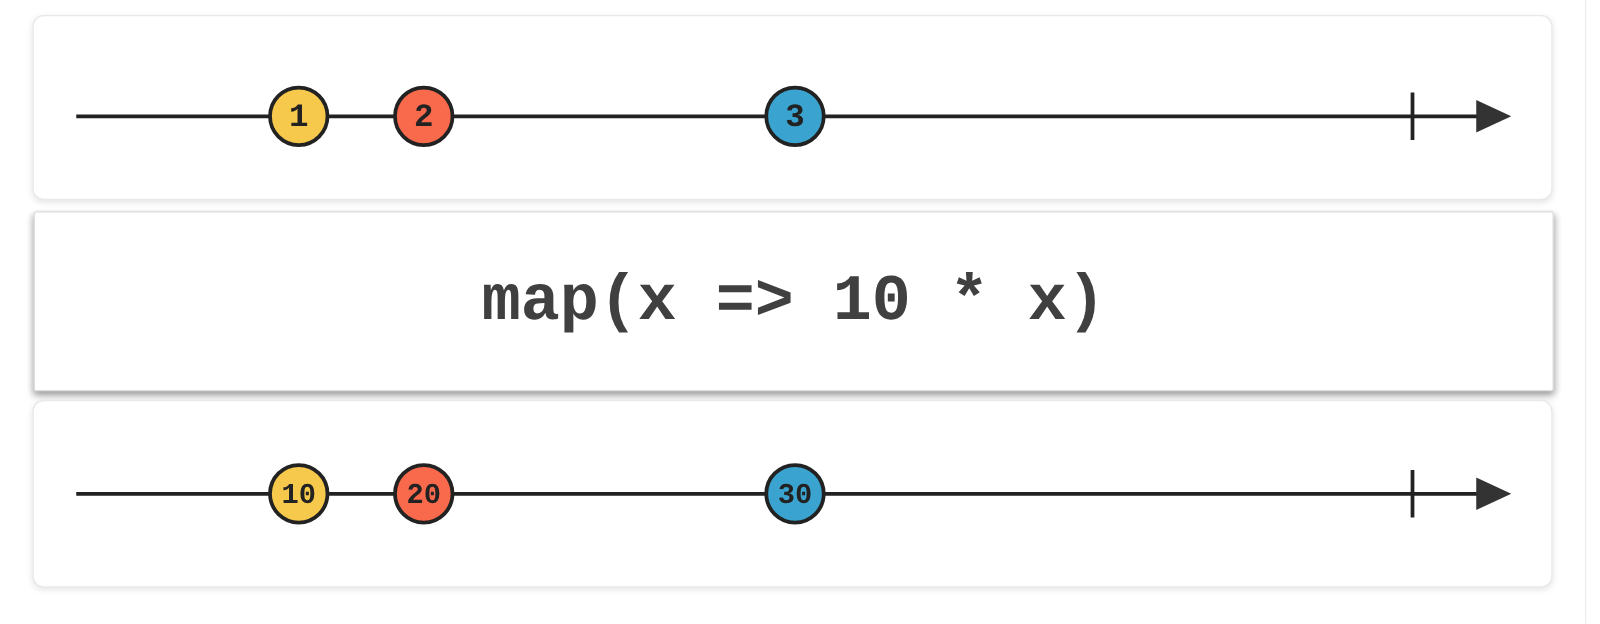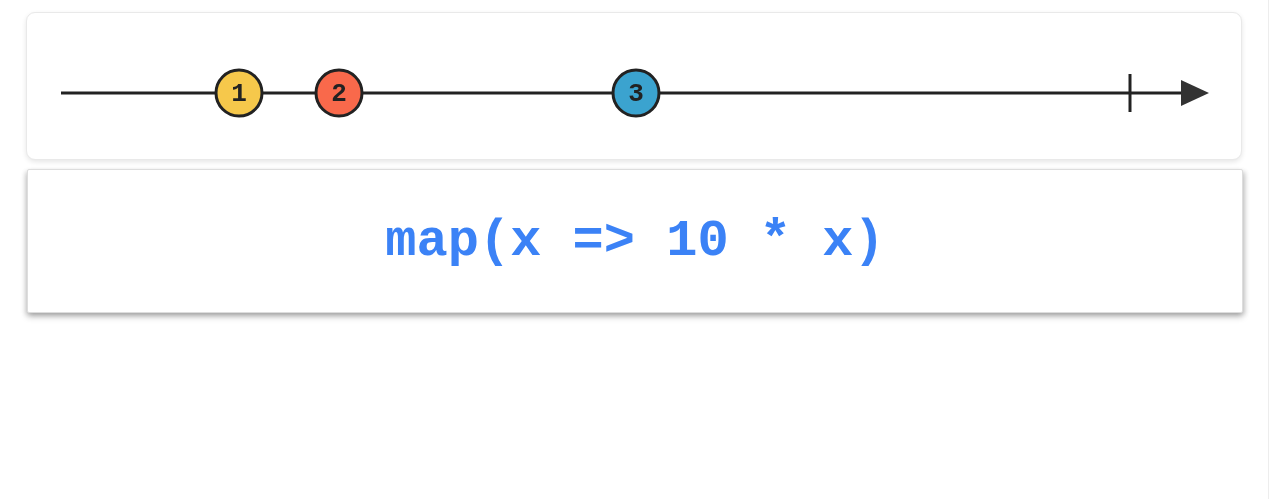--- a/index.html
+++ b/index.html
@@ -39,21 +39,21 @@
     box-shadow: 0 4px 6px rgba(0,0,0,0.22), -2px 2px 4px rgba(0,0,0,0.10), 3px 2px 4px rgba(0,0,0,0.10);
     display: flex;
     align-items: center;
     justify-content: center;
   }
   .operator-text {
     font-family: "Liberation Mono", monospace;
     font-weight: bold;
     font-size: 52px;
     letter-spacing: 0px;
-    color: #3b82f6;
+    color: #404040;
     white-space: pre;
   }
   .timeline-svg {
     position: absolute;
     left: 0; top: 0;
     width: 100%;
     height: 100%;
   }
   .timeline-svg text {
     font-family: "Liberation Mono", monospace;
@@ -90,16 +90,35 @@
           <circle cx="609" cy="80" r="23" fill="#3BA3CF" stroke="#222222" stroke-width="3"></circle>
           <text x="609" y="80" text-anchor="middle" dominant-baseline="central" dy="1" fill="#222222" font-size="26">3</text>
         </g>
       </svg>
   </div>
 
   <div class="card operator-card">
     <div class="operator-text">map(x =&gt; 10 * x)</div>
   </div>
 
+  <div class="card stream-card bottom">
+    <svg id="output-stream-svg" class="timeline-svg" viewBox="0 0 1214 148" preserveAspectRatio="none">
+        <line x1="34" y1="74" x2="1166" y2="74" stroke="#222222" stroke-width="3"></line>
+        <line x1="1103" y1="55" x2="1103" y2="93" stroke="#222222" stroke-width="3"></line>
+        <polygon points="1182,74 1154,61 1154,87" fill="#333333"></polygon>
+        <g>
+          <circle cx="212" cy="74" r="23" fill="#F6C84B" stroke="#222222" stroke-width="3"></circle>
+          <text x="212" y="74" text-anchor="middle" dominant-baseline="central" dy="1" fill="#222222" font-size="23">10</text>
+        </g>
+        <g>
+          <circle cx="312" cy="74" r="23" fill="#F9694B" stroke="#222222" stroke-width="3"></circle>
+          <text x="312" y="74" text-anchor="middle" dominant-baseline="central" dy="1" fill="#222222" font-size="23">20</text>
+        </g>
+        <g>
+          <circle cx="609" cy="74" r="23" fill="#3BA3CF" stroke="#222222" stroke-width="3"></circle>
+          <text x="609" y="74" text-anchor="middle" dominant-baseline="central" dy="1" fill="#222222" font-size="23">30</text>
+        </g>
+      </svg>
+  </div>
 
   <div class="page-edge-line"></div>
 
 </div>
 
 </body></html>

